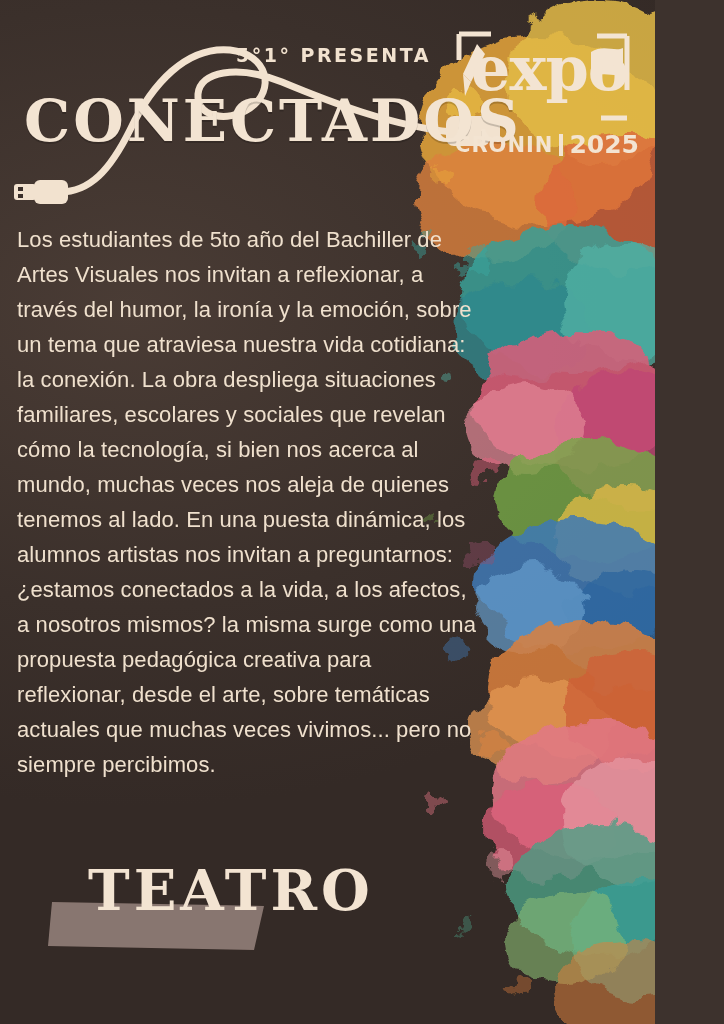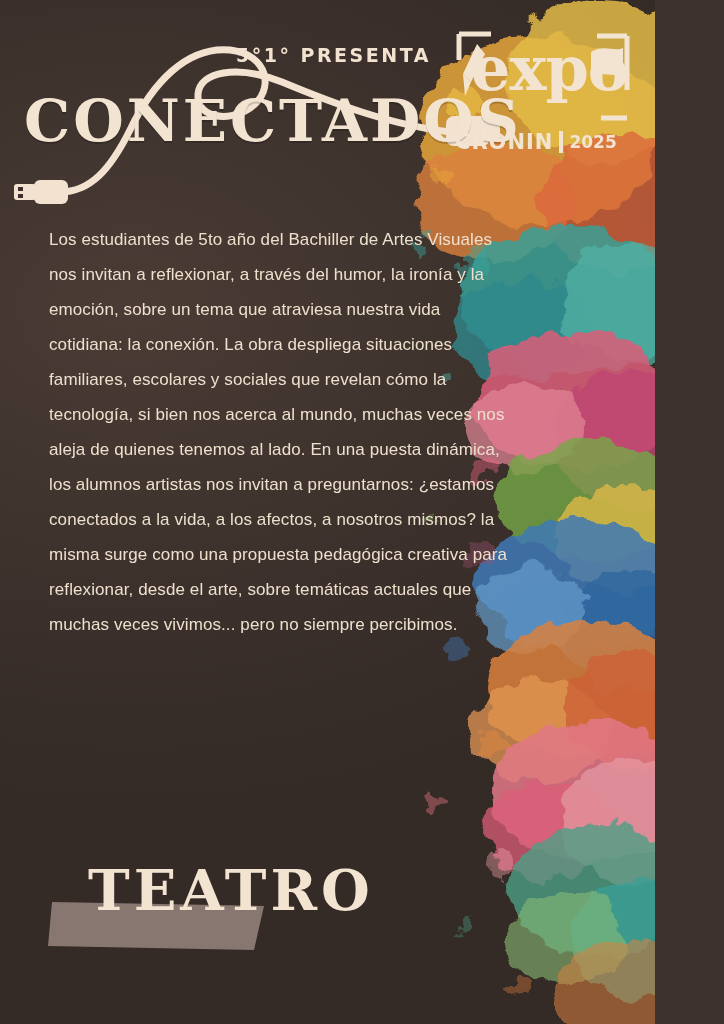--- a/index.html
+++ b/index.html
@@ -107,37 +107,36 @@
     text-align: center;
   }
   .logo-sep {
     width: 4px;
     height: 22px;
     background: #f3e4d2;
   }
   .logo-year {
     font-family: "DejaVu Sans", sans-serif;
     font-weight: bold;
-    font-size: 17px;
+    font-size: 25px;
     letter-spacing: 0px;
     color: #f3e4d2;
   }
 
   
   .body-text {
     position: absolute;
     left: 17px;
     top: 222px;
     width: 460px;
     font-family: "Liberation Sans", sans-serif;
-    font-size: 17px;
+    font-size: 22px;
     line-height: 35px;
     color: #efe0cd;
     letter-spacing: 0.1px;
-    margin-left: 32px;
   }
 
   
   .teatro-wrap {
     position: absolute;
     left: 48px;
     bottom: 54px;
     width: 240px;
     height: 120px;
   }

